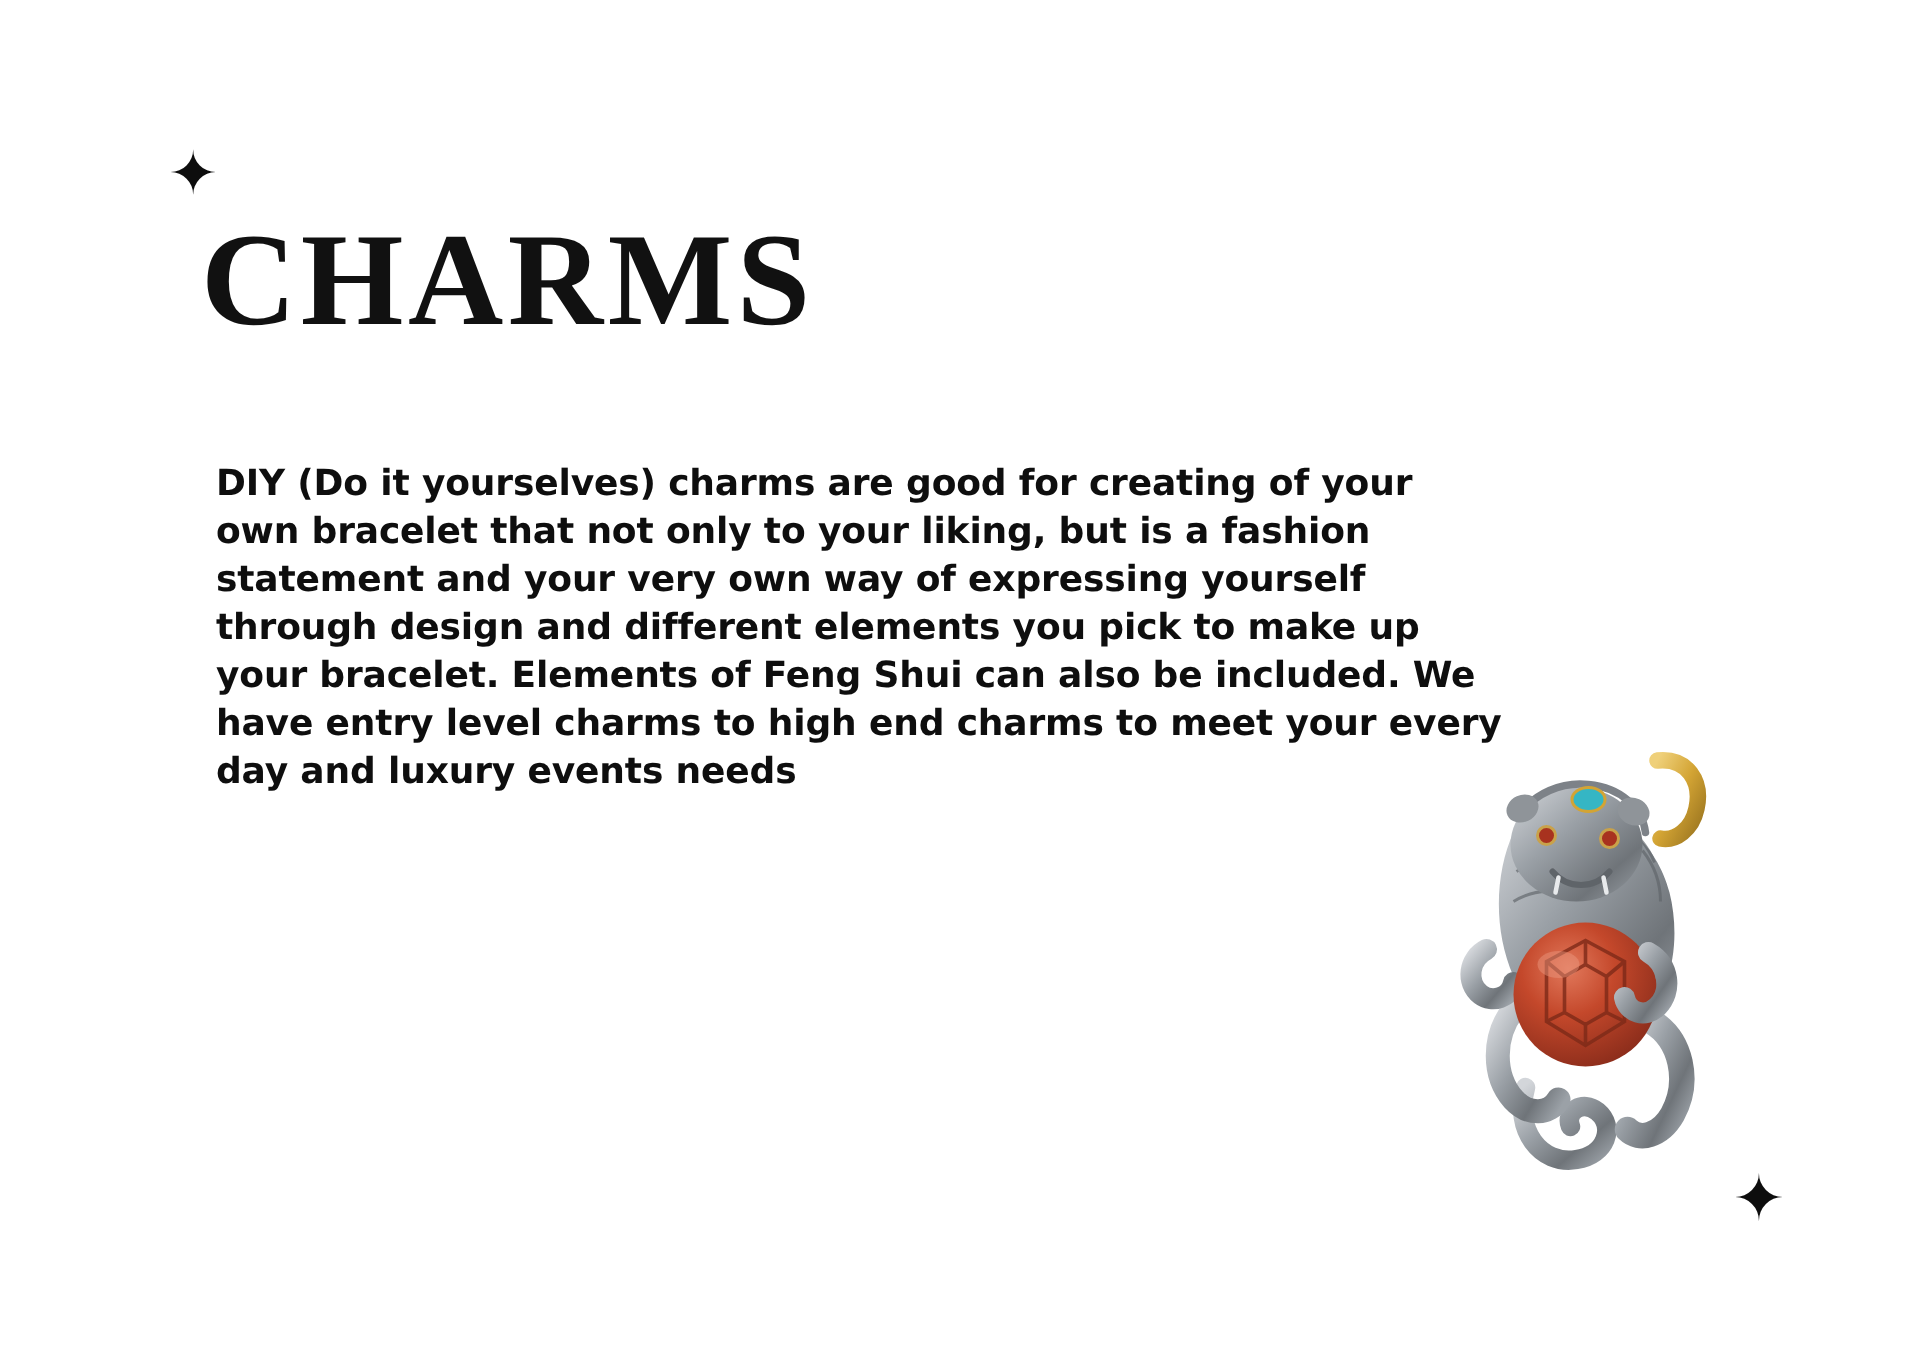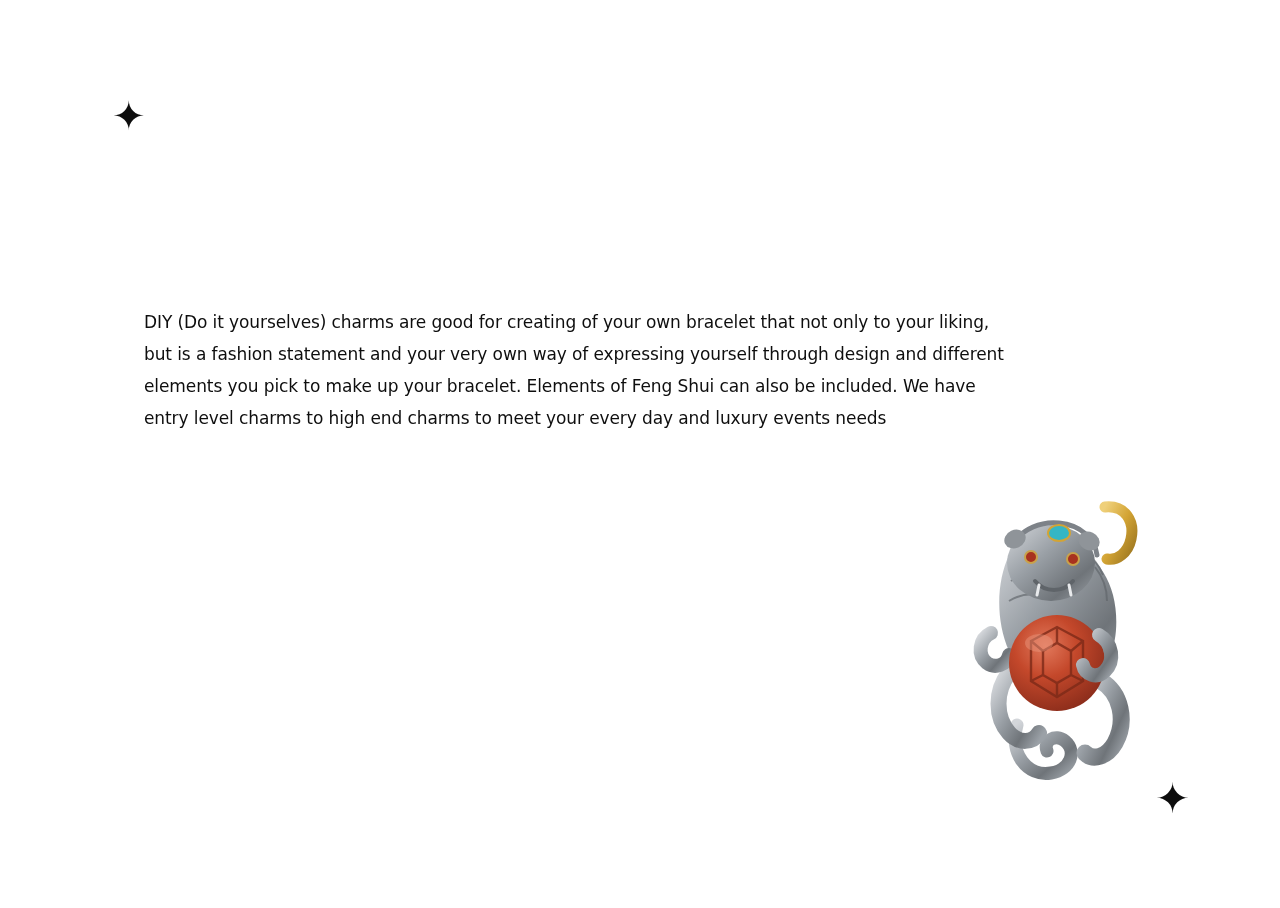--- a/index.html
+++ b/index.html
@@ -54,22 +54,22 @@
     white-space: nowrap;
   }
 
   
   .body-text {
     position: absolute;
     left: 144px;
     top: 306px;
     width: 860px;
     font-family: "DejaVu Sans", sans-serif;
-    font-weight: 400;
-    font-size: 17px;
+    font-weight: 700;
+    font-size: 24px;
     line-height: 32px;
     color: #0e0e0e;
     letter-spacing: -0.1px;
     margin: 0;
   }
 
   
   .charm-figure {
     position: absolute;
     left: 965px;
@@ -83,20 +83,21 @@
     height: 310px;
   }
 </style>
 </head>
 <body>
 
 <div class="page">
 
   <span class="sparkle sparkle-top">✦</span>
 
+  <h1 class="title">CHARMS</h1>
 
   <p class="body-text">DIY (Do it yourselves) charms are good for creating of your own bracelet that not only to your liking, but is a fashion statement and your very own way of expressing yourself through design and different elements you pick to make up your bracelet. Elements of Feng Shui can also be included. We have entry level charms to high end charms to meet your every day and luxury events needs</p>
 
   <div class="charm-figure">
     <svg viewBox="0 0 190 310" xmlns="http://www.w3.org/2000/svg" aria-hidden="true">
       <defs>
         <radialGradient id="beadGrad" cx="38%" cy="32%" r="72%">
           <stop offset="0%" stop-color="#e2795c"></stop>
           <stop offset="45%" stop-color="#c4482b"></stop>
           <stop offset="100%" stop-color="#8c2d1b"></stop>

